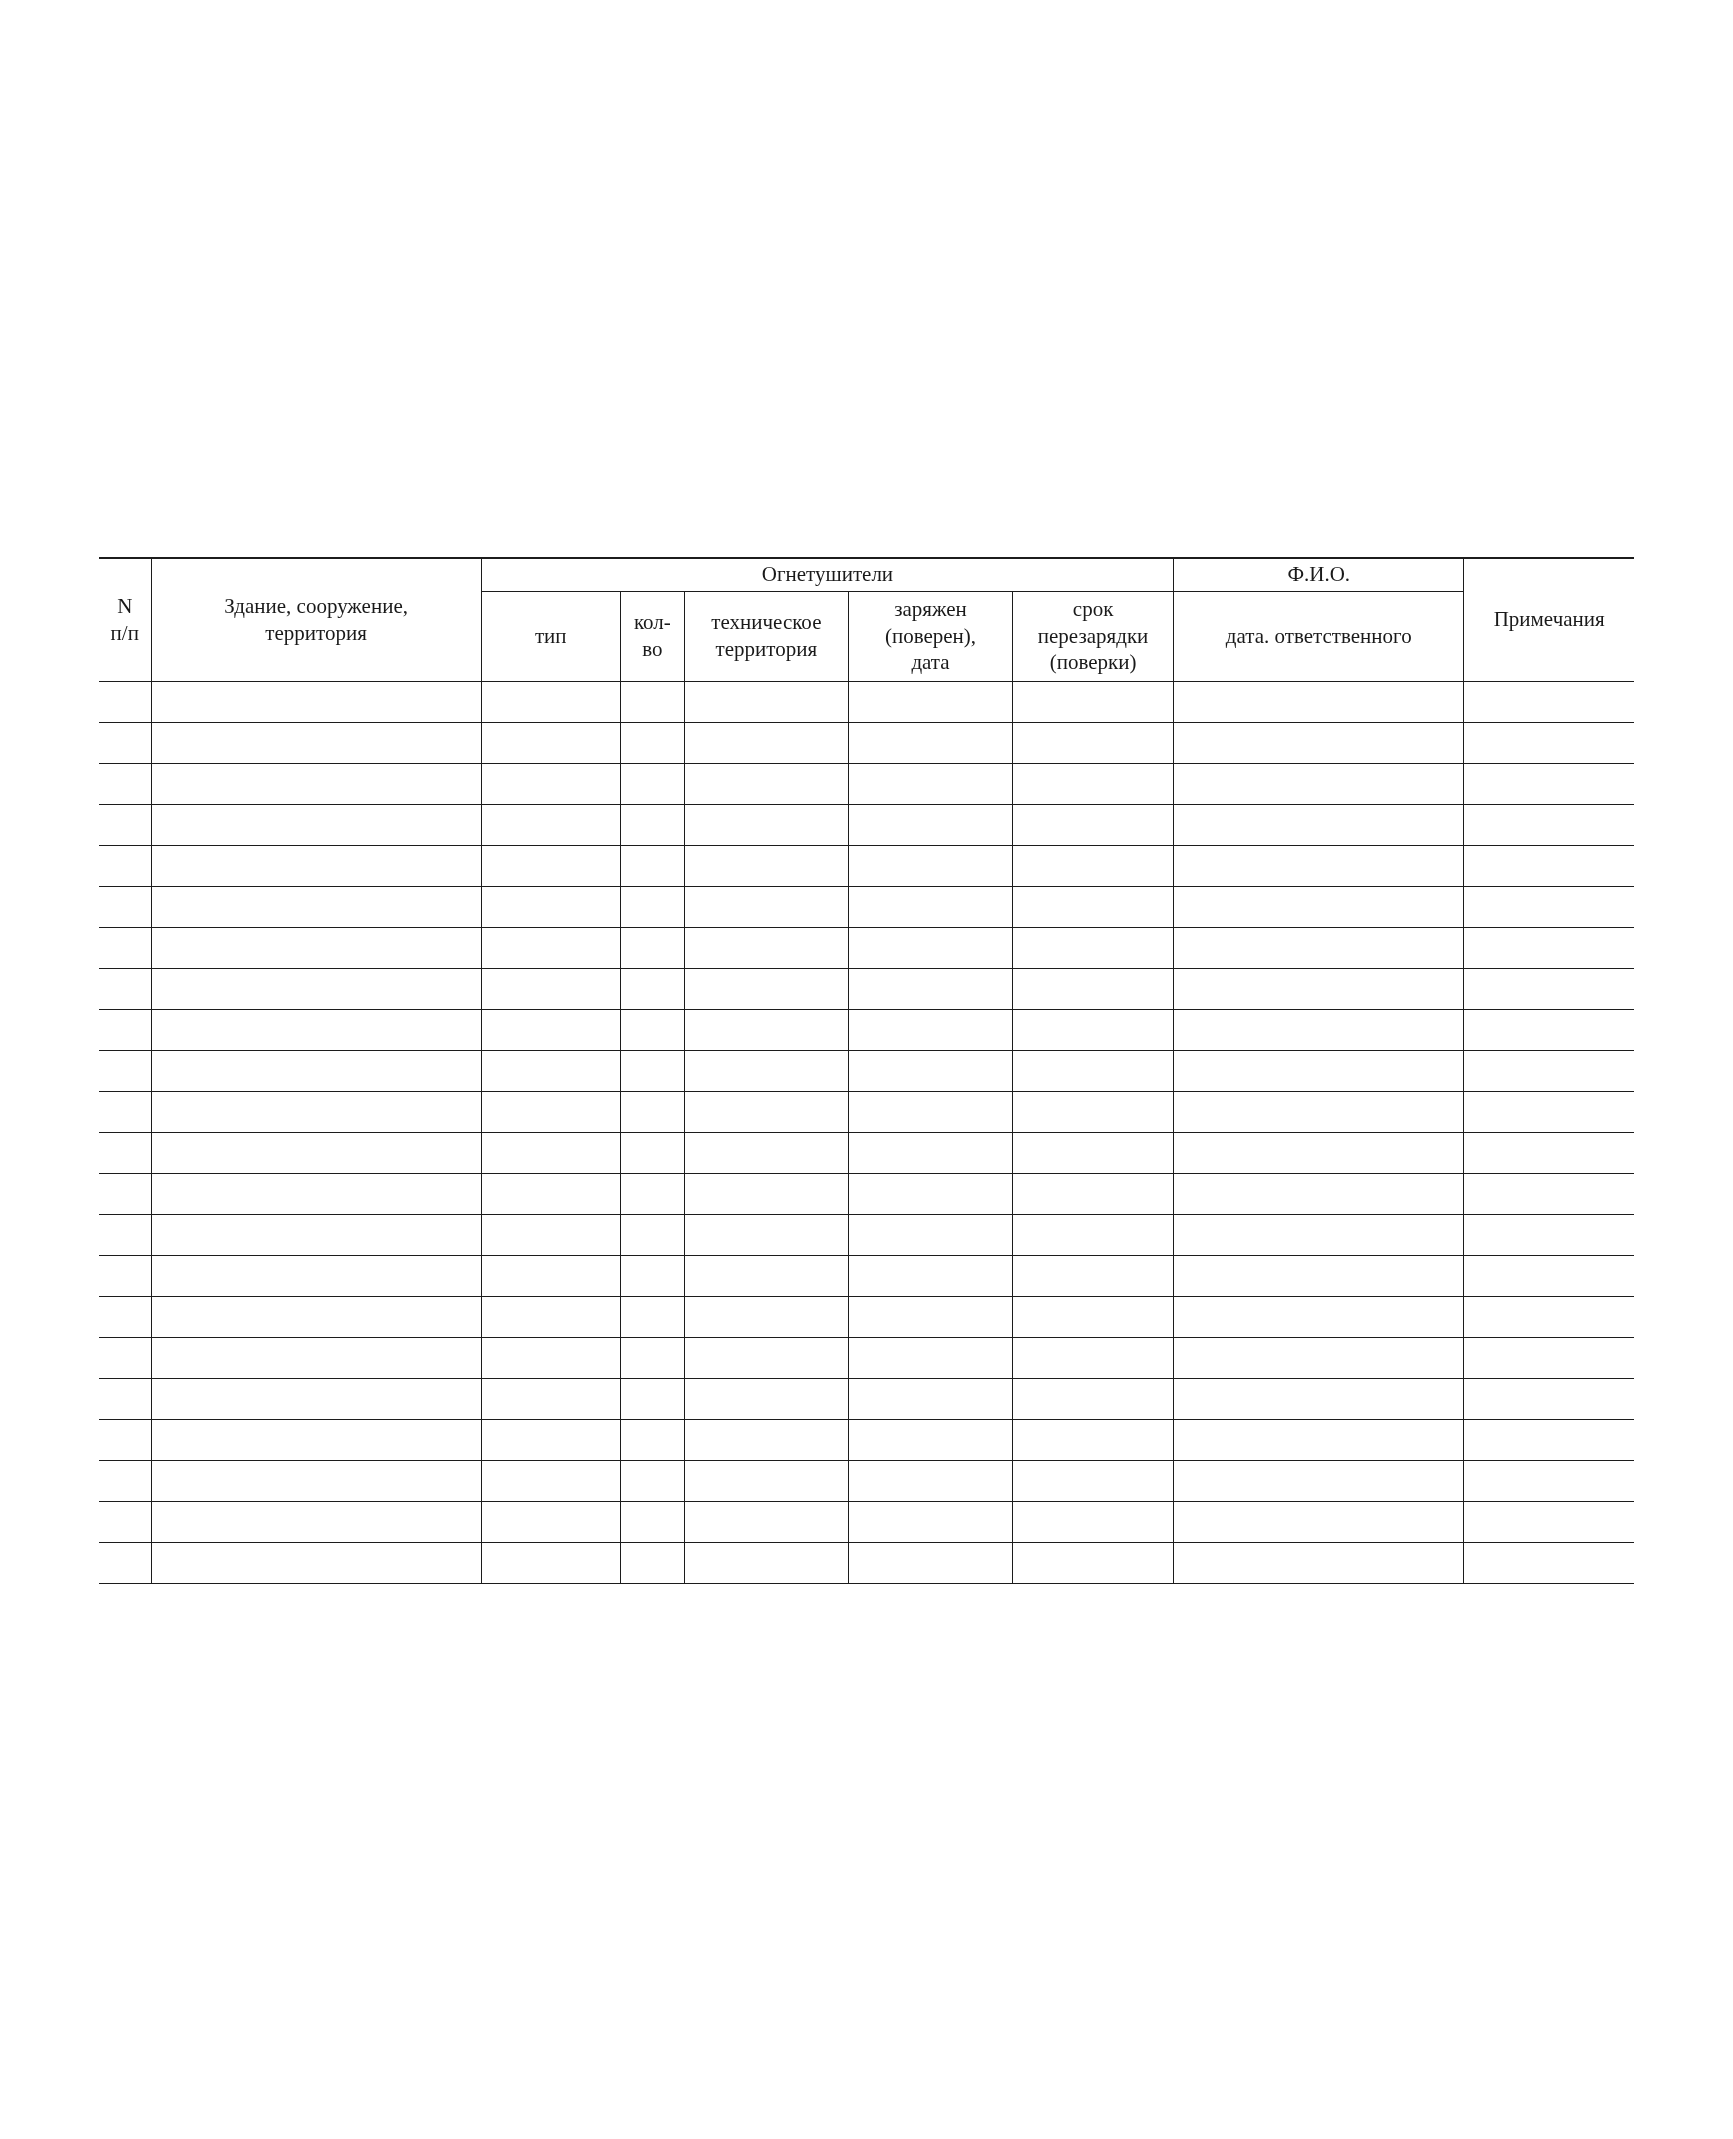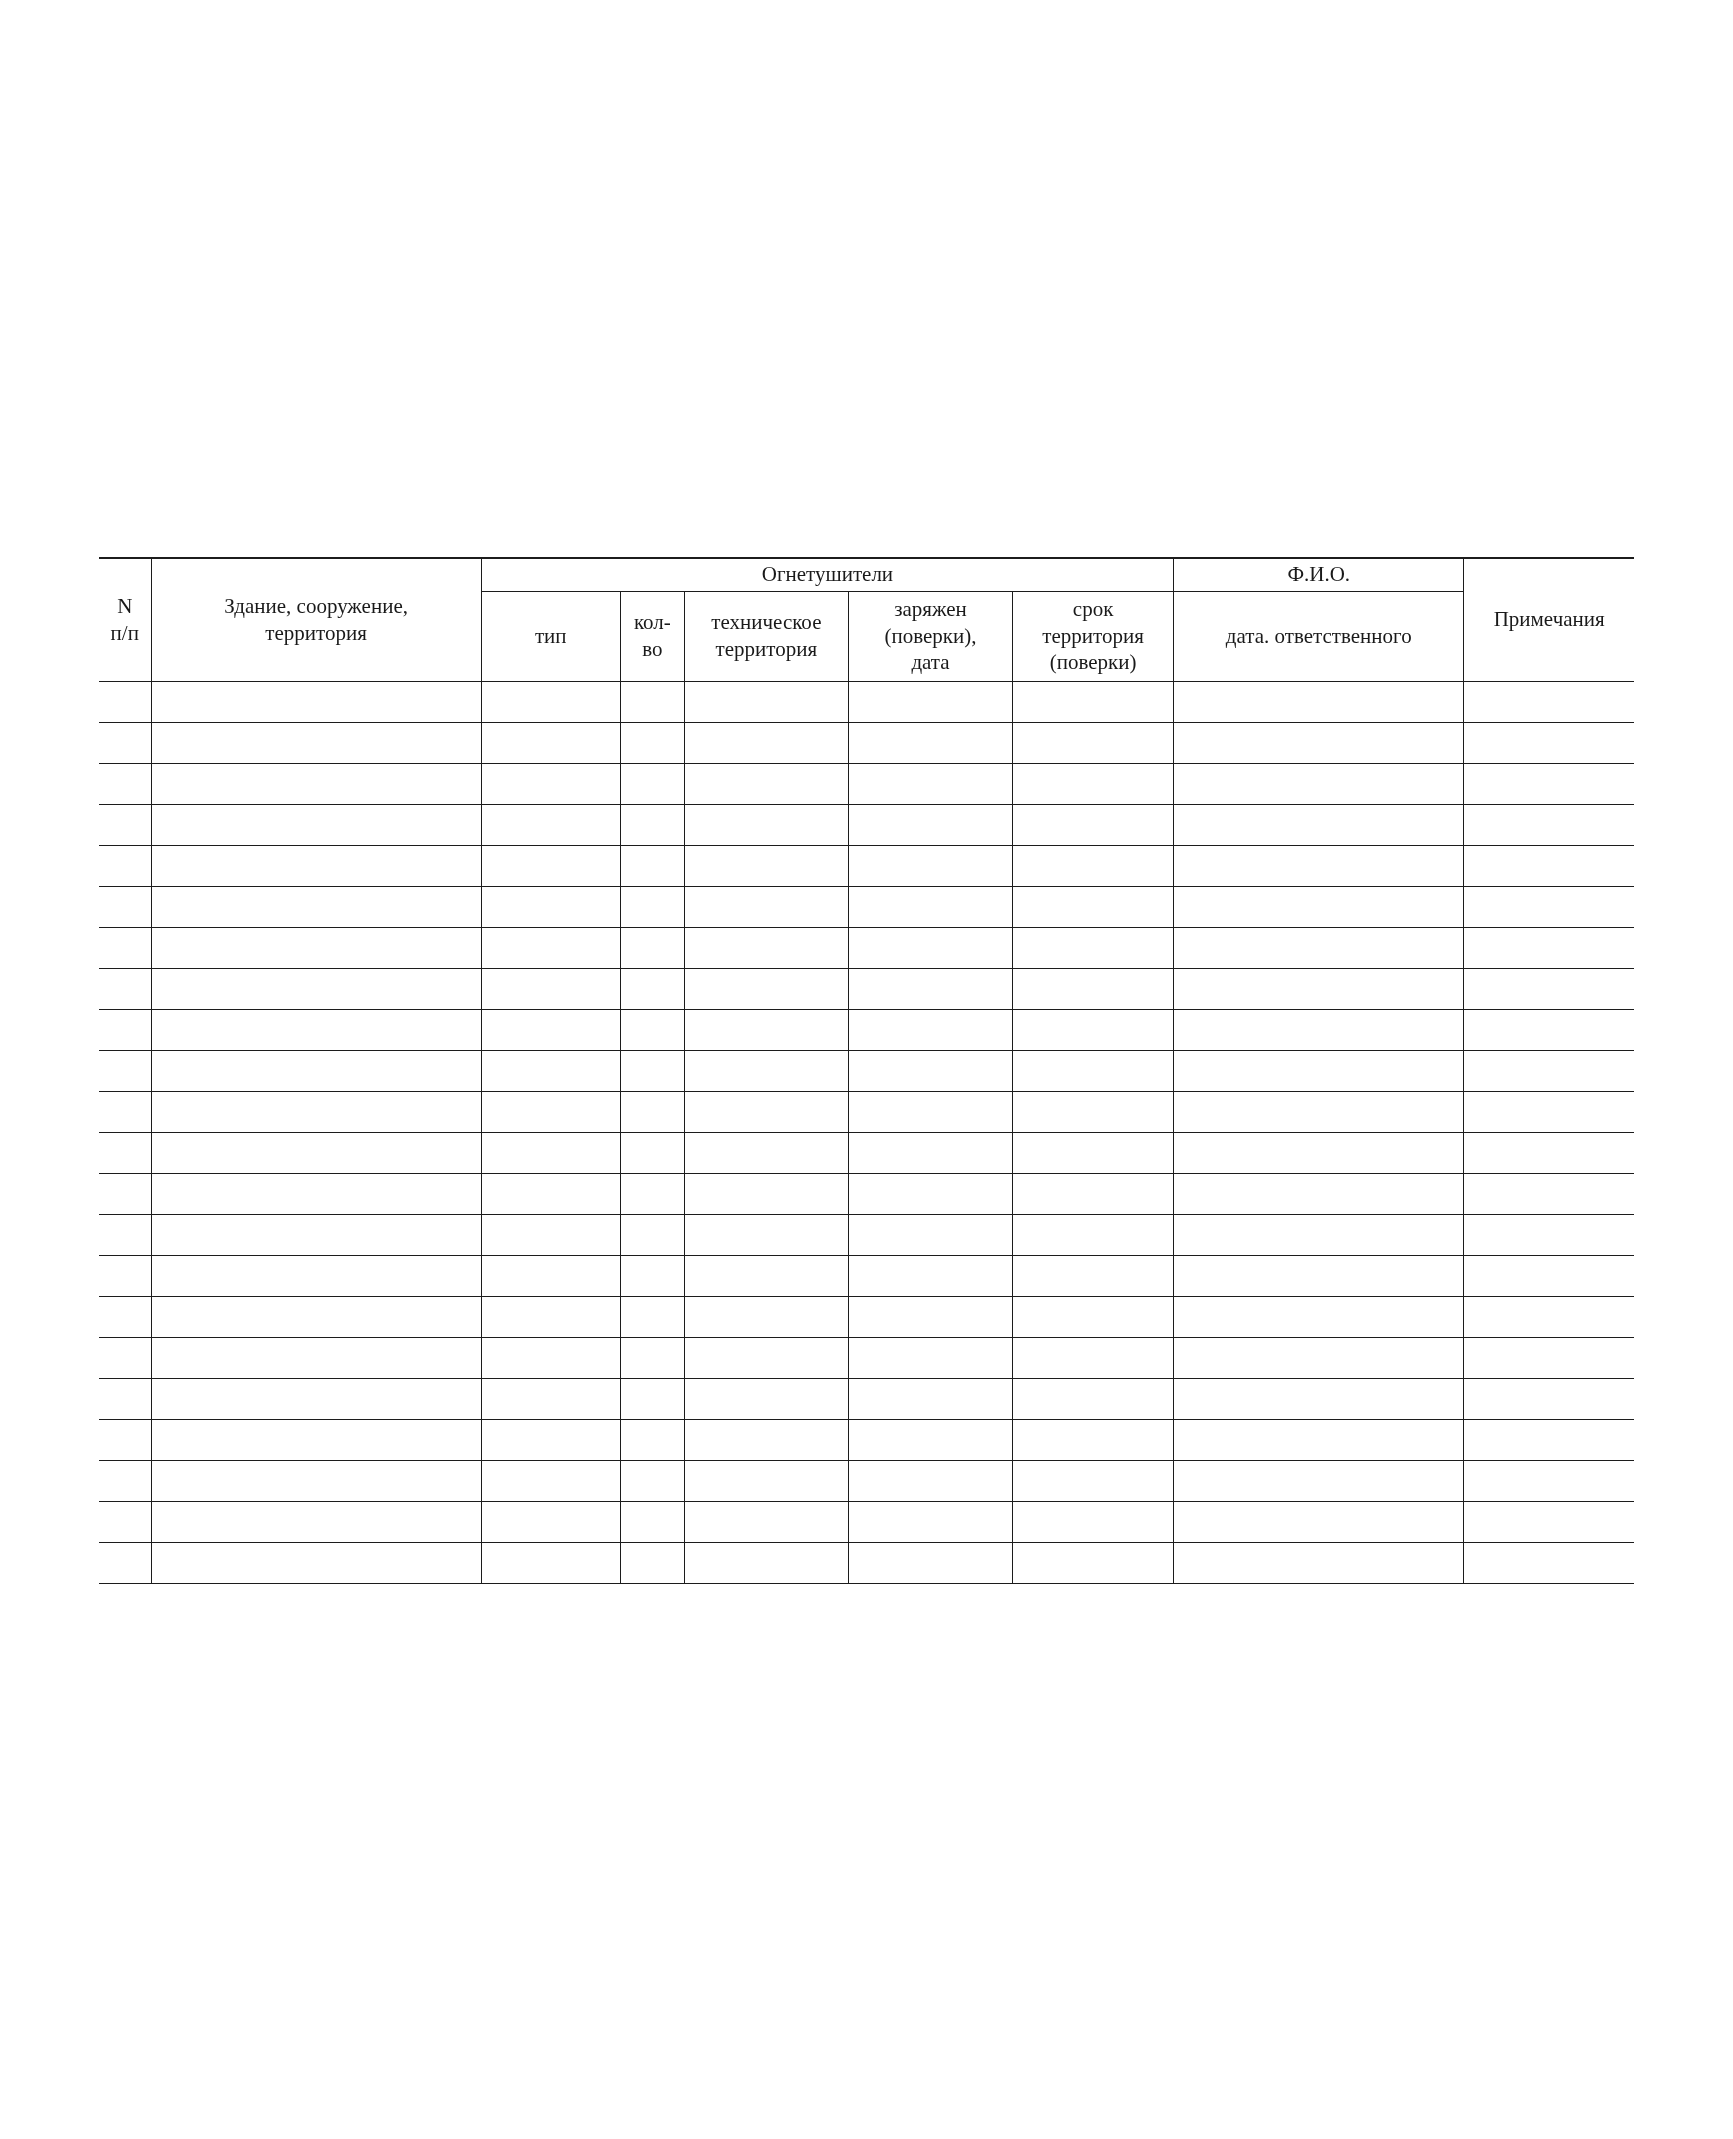--- a/index.html
+++ b/index.html
@@ -67,24 +67,24 @@
         <th>Ф.И.О.</th>
         <th rowspan="2">Примечания</th>
       </tr>
       <tr class="sub-row">
         <th>тип</th>
         <th>кол-
 во</th>
         <th>техническое
 территория</th>
         <th>заряжен
-(поверки),
+(поверен),
 дата</th>
         <th>срок
-территория
+перезарядки
 (поверки)</th>
         <th>дата. ответственного</th>
       </tr>
     </thead>
     <tbody>
         <tr>
           <td></td>
           <td></td>
           <td></td>
           <td></td>

